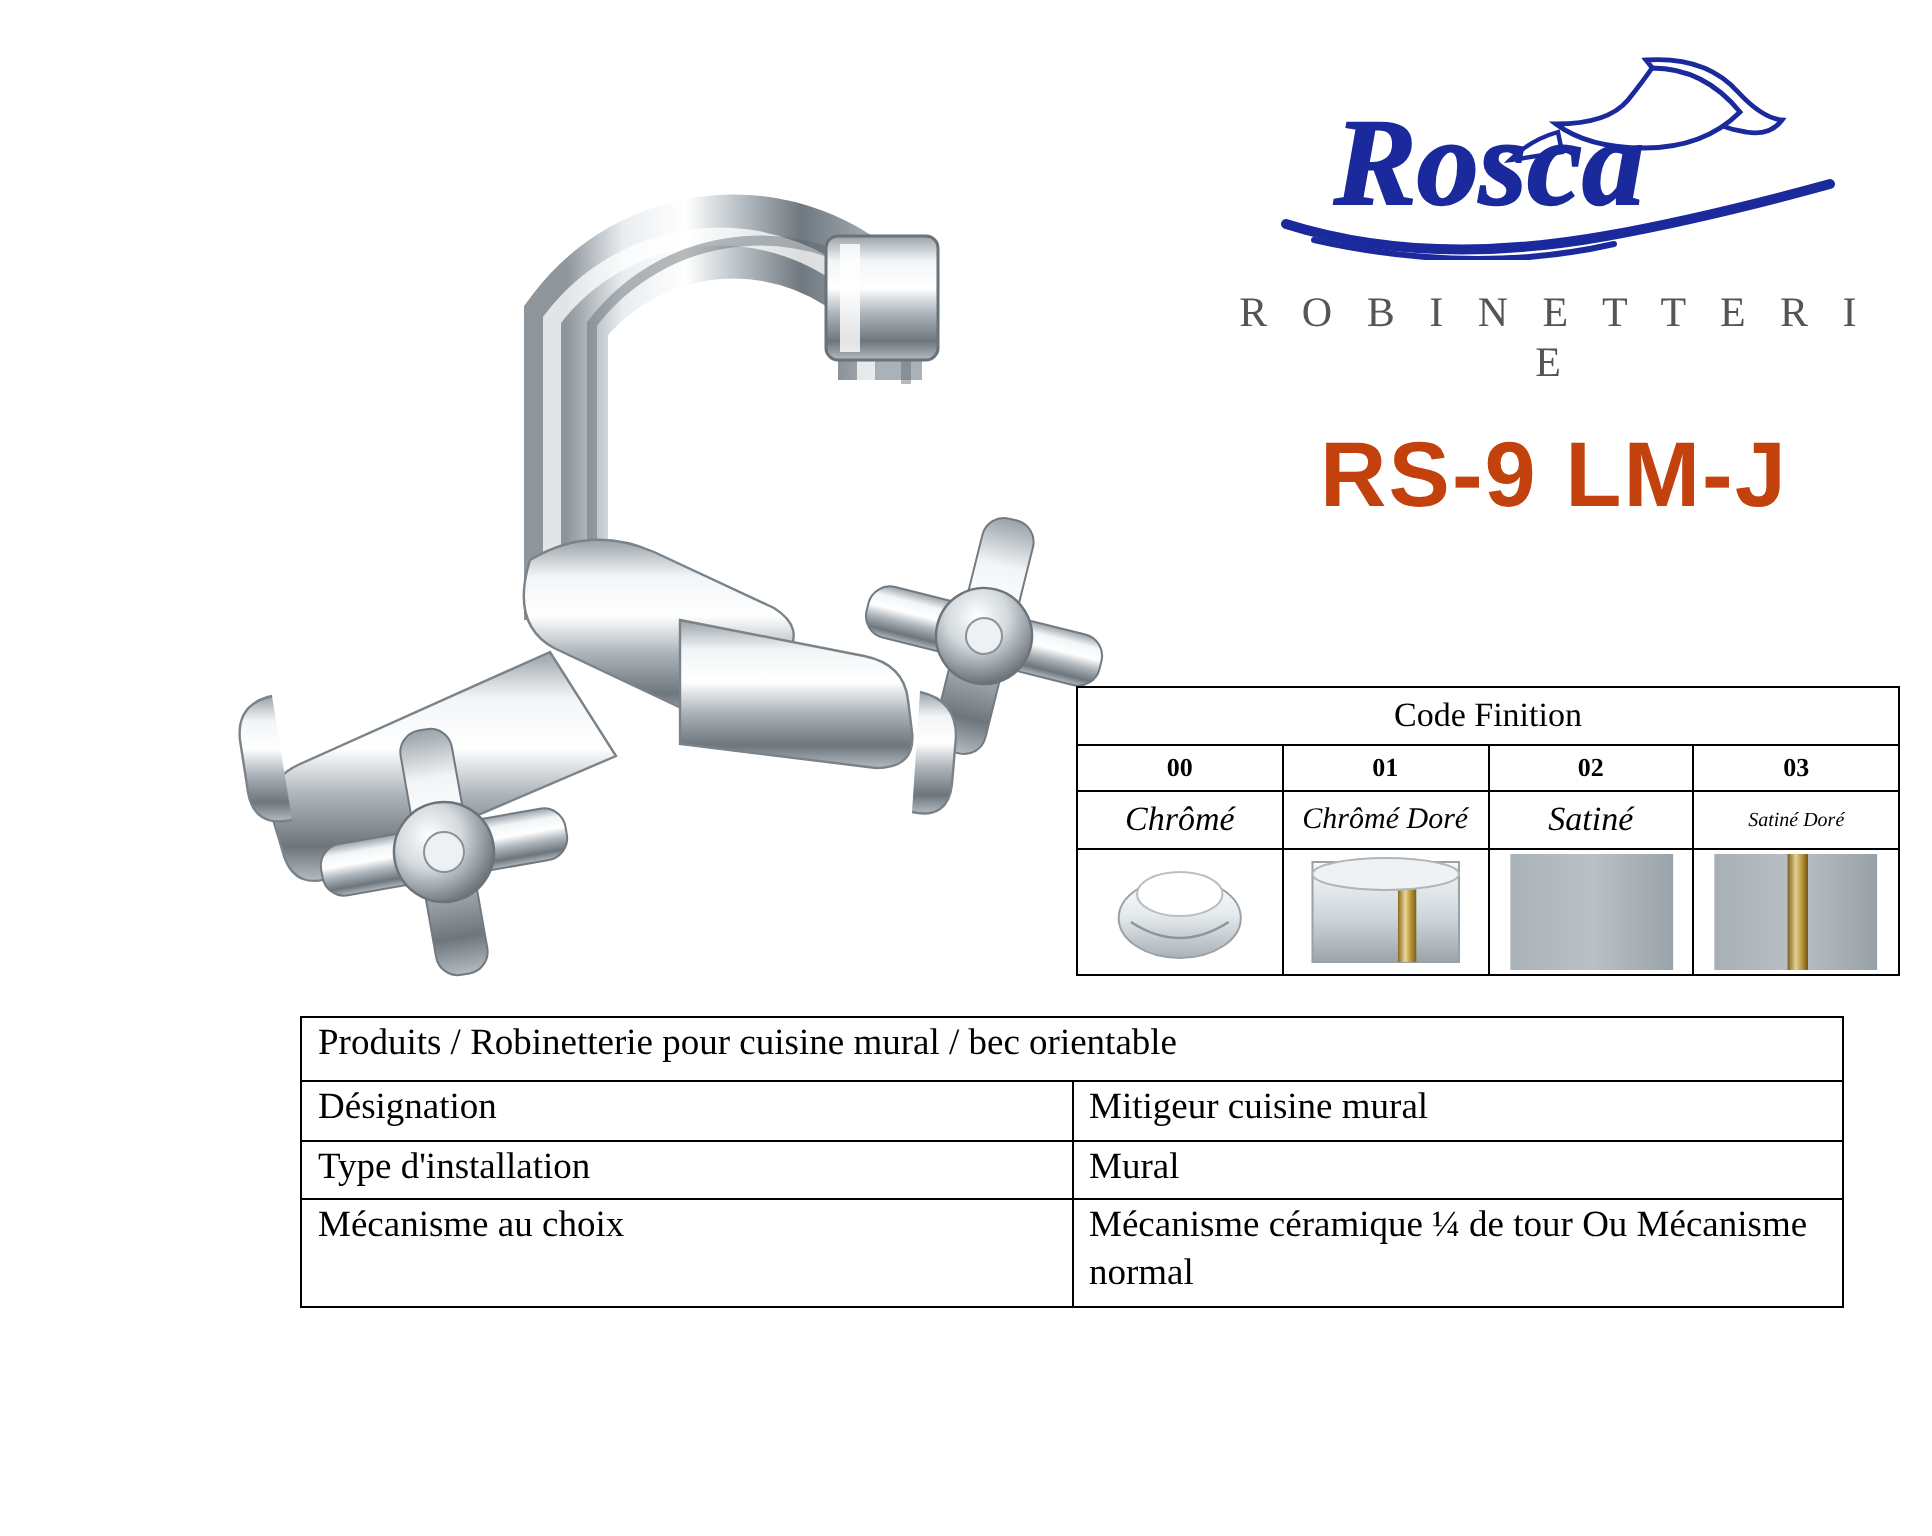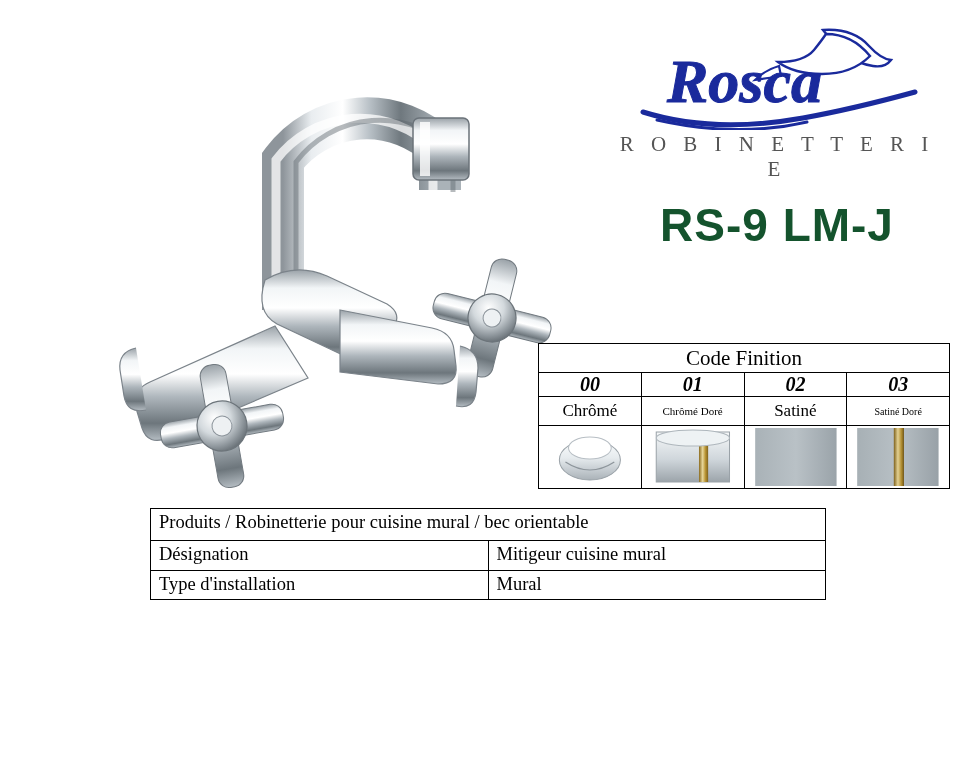--- a/index.html
+++ b/index.html
@@ -37,28 +37,28 @@
     width: 300px;
     height: 110px;
     margin: 0 auto;
     display: block;
   }
   #brand-sub {
     font-family: "Liberation Serif", serif;
     font-size: 21px;
     letter-spacing: 6px;
     color: #555;
-    margin-top: 2px;
+    margin-top: 14px;
     text-align: center;
   }
   #model-code {
     font-family: "Liberation Sans", sans-serif;
     font-weight: bold;
     font-size: 46px;
-    color: #14532d;
+    color: #c2410c;
     margin-top: 16px;
     letter-spacing: 1px;
     text-align: center;
   }
 
   
   #finish-table {
     position: absolute;
     left: 538px;
     top: 343px;
@@ -67,56 +67,56 @@
     table-layout: fixed;
   }
   #finish-table td, #finish-table th {
     border: 1px solid #000;
     text-align: center;
     vertical-align: middle;
     font-family: "Liberation Serif", serif;
     padding: 0;
   }
   .fin-title {
-    font-size: 21px;
+    font-size: 17px;
     height: 28px;
     font-weight: normal;
   }
   .fin-num {
-    font-size: 20px;
+    font-size: 13px;
     font-weight: bold;
     height: 22px;
-    font-style: italic;
   }
   .fin-name {
     height: 28px;
     font-size: 17px;
+    font-style: italic;
   }
   .fin-name.small {
     font-size: 10px;
   }
   .fin-name.mid {
-    font-size: 11px;
+    font-size: 15px;
   }
   .fin-swatch {
     height: 62px;
   }
   .swatch-wrap {
     width: 100%;
     height: 62px;
     position: relative;
     overflow: hidden;
   }
 
   
   #spec-table {
     position: absolute;
     left: 150px;
     top: 508px;
-    width: 676px;
+    width: 772px;
     border-collapse: collapse;
     table-layout: fixed;
   }
   #spec-table td {
     border: 1px solid #000;
     font-family: "Liberation Serif", serif;
     font-size: 18.5px;
     padding: 2px 8px 3px 8px;
     vertical-align: top;
     line-height: 1.28;
@@ -312,14 +312,18 @@
     <td class="spec-head" colspan="2">Produits / Robinetterie pour cuisine mural / bec orientable</td>
   </tr>
   <tr>
     <td class="spec-label">Désignation</td>
     <td>Mitigeur cuisine mural</td>
   </tr>
   <tr>
     <td class="spec-label">Type d'installation</td>
     <td>Mural</td>
   </tr>
+  <tr>
+    <td class="spec-label">Mécanisme au choix</td>
+    <td>Mécanisme céramique ¼ de tour Ou Mécanisme normal</td>
+  </tr>
 </tbody>
   </table>
 
 </body></html>

